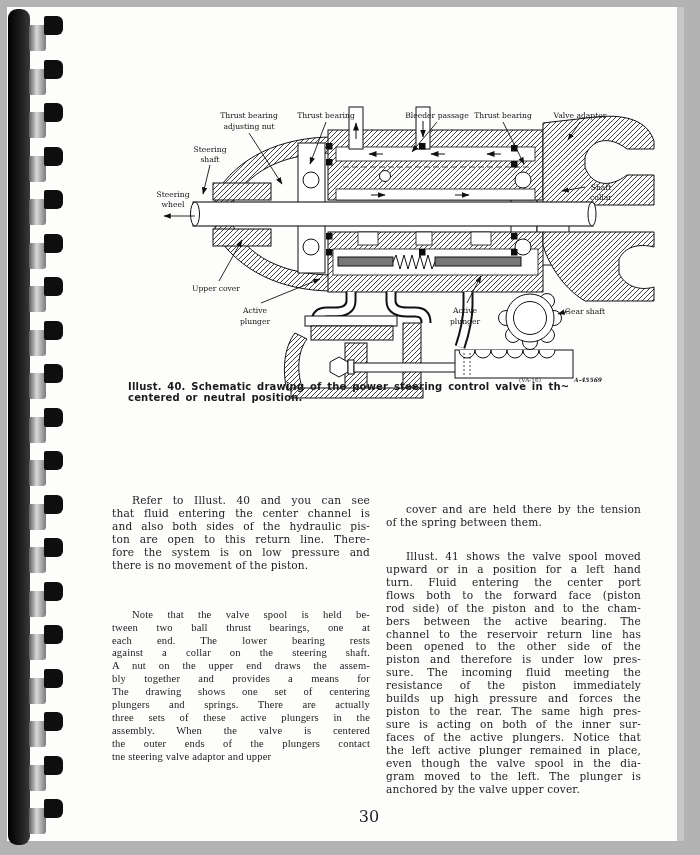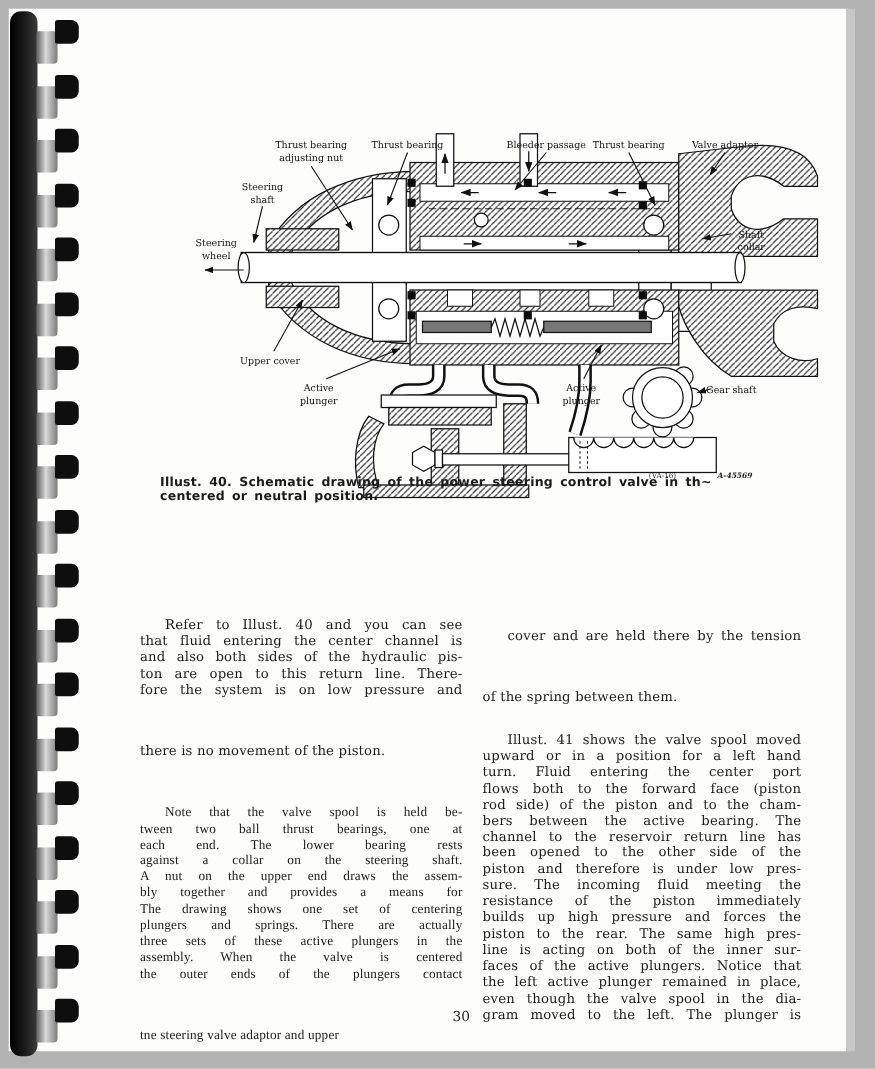--- a/index.html
+++ b/index.html
@@ -46,24 +46,24 @@
     position:absolute;font-size:10.6px;line-height:12.95px;
     color:#1c1c1c;letter-spacing:.15px;
   }
   .col-left{left:112px;top:494px;width:258px;}
   .col-right{left:386px;top:503px;width:255px;}
   .para{margin:0;}
   .col-left .para + .para{margin-top:37px;font-family:Liberation Serif, serif;}
   .col-right .para + .para{margin-top:21px;}
   .tline{text-align:justify;text-align-last:justify;white-space:normal;height:12.95px;overflow:visible;}
   .tline.first{text-indent:20px;}
-  .tline.last{text-align-last:left;margin-top:36px;}
+  .tline.last{text-align-last:left;}
   .page-number{
     position:absolute;left:369px;top:807px;transform:translateX(-50%);
-    font-size:11px;color:#222;
+    font-size:16px;color:#222;
   }
   svg text{font-family:"DejaVu Serif", serif;font-size:7.6px;fill:#141414;}
   svg text.tiny{font-size:5.8px;fill:#333;}
   svg text.tiny-b{font-size:6px;font-weight:bold;font-style:italic;fill:#222;}
 </style>
 </head>
 <body>
 
 <div class="page"></div>
 <div class="page-edge"></div>
@@ -318,21 +318,21 @@
       <div class="tline">flows both to the forward face (piston</div>
       <div class="tline">rod side) of the piston and to the cham-</div>
       <div class="tline">bers between the active bearing.  The</div>
       <div class="tline">channel to the reservoir return line has</div>
       <div class="tline">been opened to the other side of the</div>
       <div class="tline">piston and therefore is under low pres-</div>
       <div class="tline">sure.  The incoming fluid meeting the</div>
       <div class="tline">resistance of the piston immediately</div>
       <div class="tline">builds up high pressure and forces the</div>
       <div class="tline">piston to the rear.  The same high pres-</div>
-      <div class="tline">line is acting on both of the inner sur-</div>
+      <div class="tline">sure is acting on both of the inner sur-</div>
       <div class="tline">faces of the active plungers.  Notice that</div>
       <div class="tline">the left active plunger remained in place,</div>
       <div class="tline">even though the valve spool in the dia-</div>
       <div class="tline">gram moved to the left.  The plunger is</div>
       <div class="tline last">anchored by the valve upper cover.</div>
     </div>
 </div>
 
 <div class="page-number">30</div>
 

